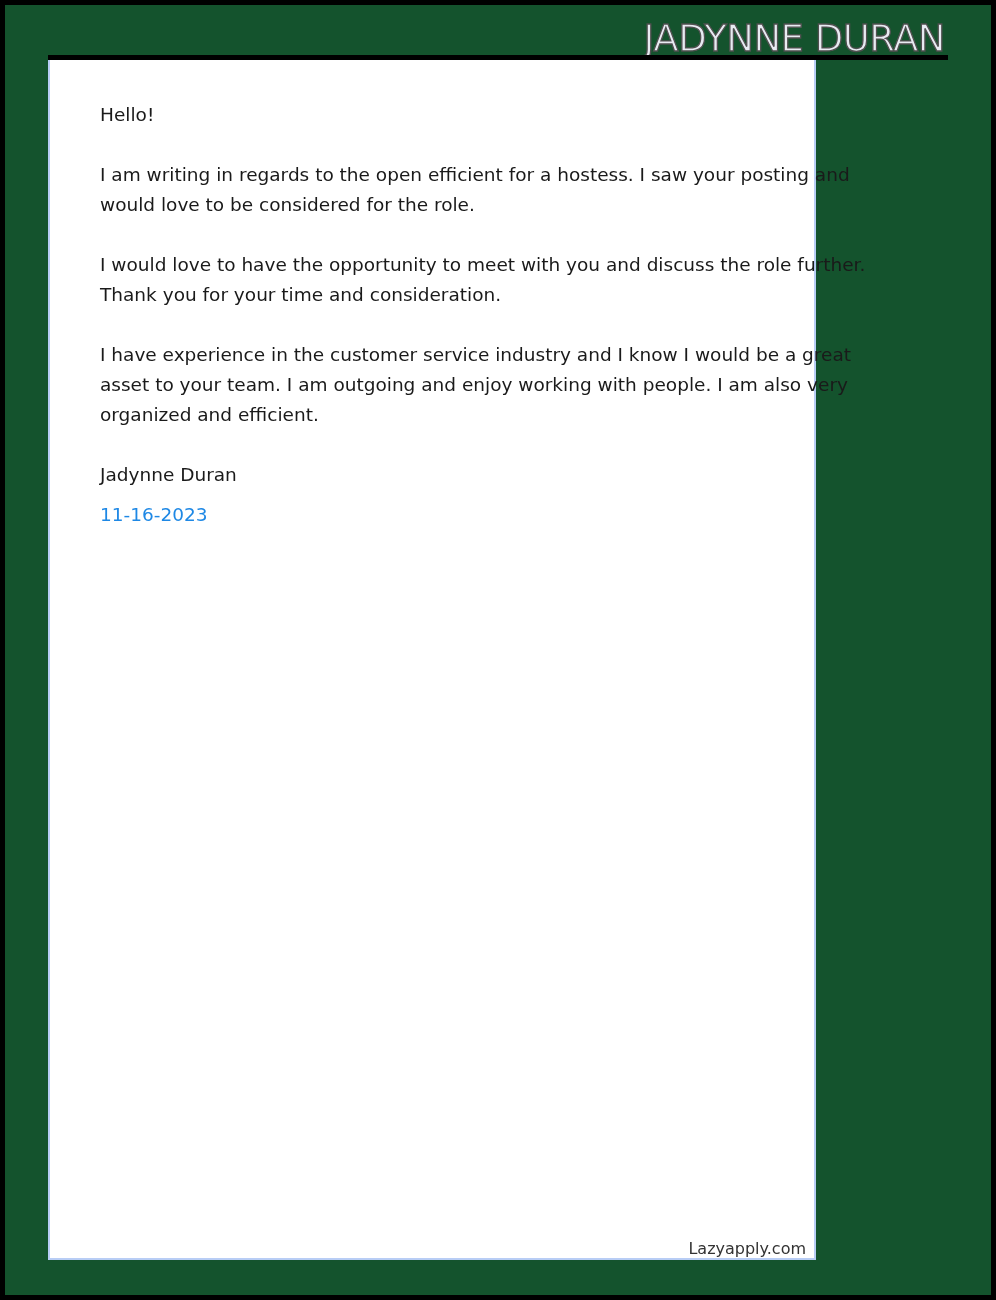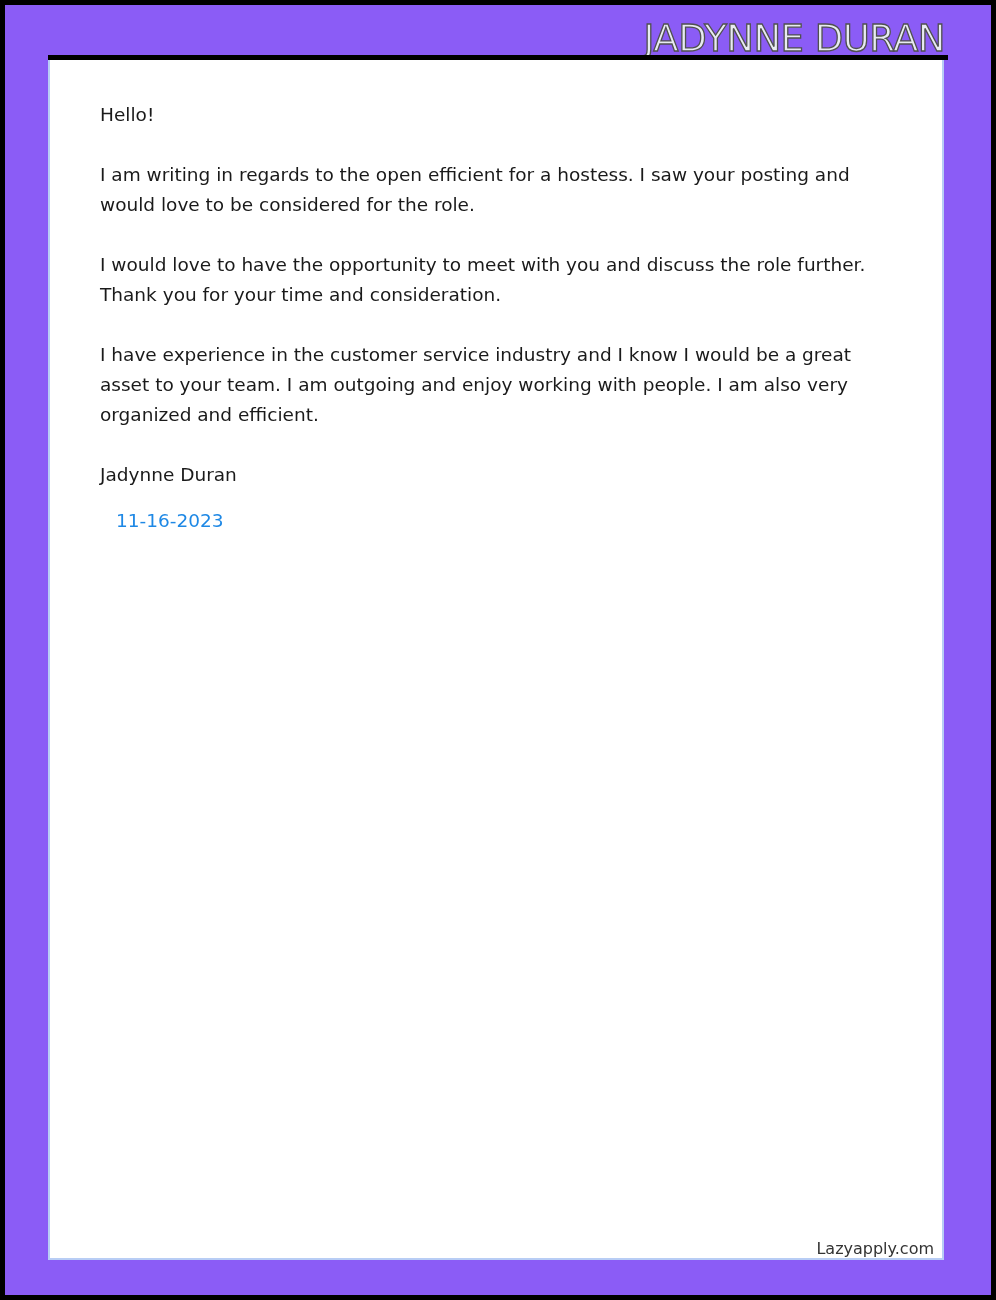--- a/index.html
+++ b/index.html
@@ -6,38 +6,38 @@
     body {
       width: 996px; height: 1300px;
       background: #000;
       position: relative;
       overflow: hidden;
       font-family: "DejaVu Sans", sans-serif;
     }
     .page {
       position: absolute;
       left: 5px; top: 5px; right: 5px; bottom: 5px;
-      background: #8b5cf6;
+      background: #14532d;
     }
     .title {
       position: absolute;
       right: 46px; top: 12px;
       font-family: "DejaVu Sans", sans-serif;
       font-size: 37px;
       letter-spacing: -0.5px;
       color: #e8ebf2;
       -webkit-text-stroke: 1.3px #505050;
       font-weight: normal;
       line-height: 44px;
       white-space: nowrap;
     }
     .card {
       position: absolute;
       left: 43px; top: 50px;
-      width: 896px; height: 1205px;
+      width: 768px; height: 1205px;
       background: #fff;
       border-left: 2px solid #b8cdf5;
       border-right: 2px solid #b8cdf5;
       border-bottom: 2px solid #b8cdf5;
       box-sizing: border-box;
     }
     .topbar {
       position: absolute;
       left: 43px; top: 50px;
       width: 900px; height: 5px;
@@ -46,21 +46,21 @@
     .content {
       position: absolute;
       left: 50px; top: 45px;
       width: 800px;
       font-size: 18.5px;
       line-height: 30px;
       color: #1a1a1a;
     }
     .content p { margin: 0 0 30px 0; }
     .content .sig { margin-bottom: 10px; }
-    .content .date { color: #1e88e5; margin: 16px; }
+    .content .date { color: #1e88e5; margin: 0; }
     .footer {
       position: absolute;
       right: 8px; bottom: 0px;
       font-size: 16px;
       color: #333;
     }
   </style>
 </head>
 <body>
 

